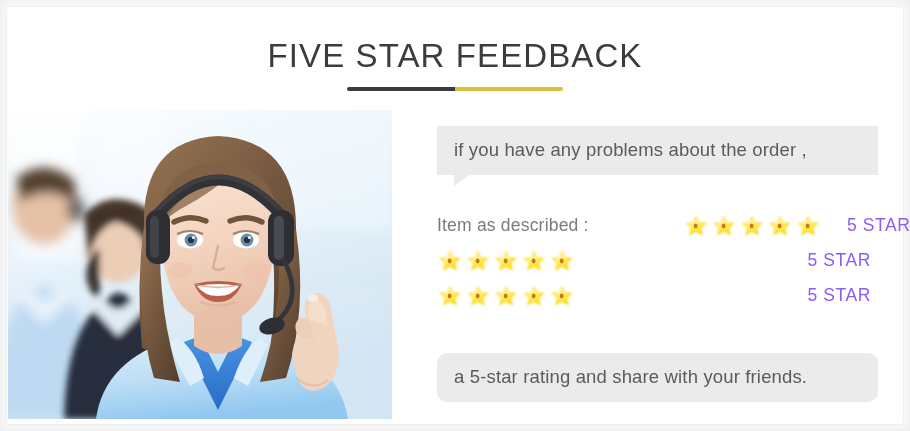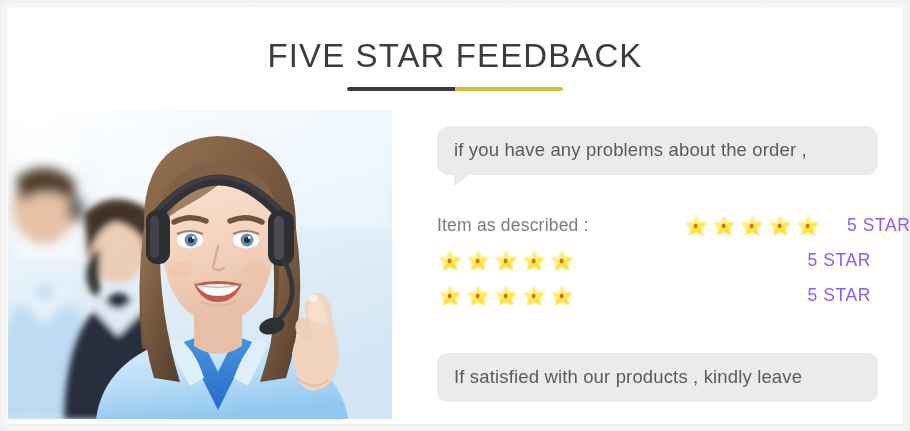--- a/index.html
+++ b/index.html
@@ -81,21 +81,21 @@
   .right-col {
     position: absolute;
     left: 437px; top: 110px;
     width: 441px; height: 309px;
   }
 
   
   .bubble {
     position: relative;
     background: #ebebeb;
-    border-radius: 12px;
+    border-radius: 0;
     color: #5b5b5d;
     font-size: 18.5px;
     line-height: 26px;
     padding: 11px 16px 12px 17px;
     letter-spacing: 0.15px;
   }
   .bubble-top {
     position: absolute;
     left: 0; top: 16px;
     width: 441px;
@@ -435,17 +435,17 @@
                 <ellipse cx="12.6" cy="13" rx="2" ry="2.4" fill="#c67c18"></ellipse>
               </svg>
           </span>
         </span>
         <span class="rating-value">5 STAR</span>
       </div>
 
     </div>
 
     <div class="bubble bubble-bottom">
-      <span class="bline">If satisfied with our products ,  kindly leave</span>
+      <span class="bline">a 5-star rating and share with your friends.</span>
     </div>
 
   </div>
 </div>
 
 </body></html>

